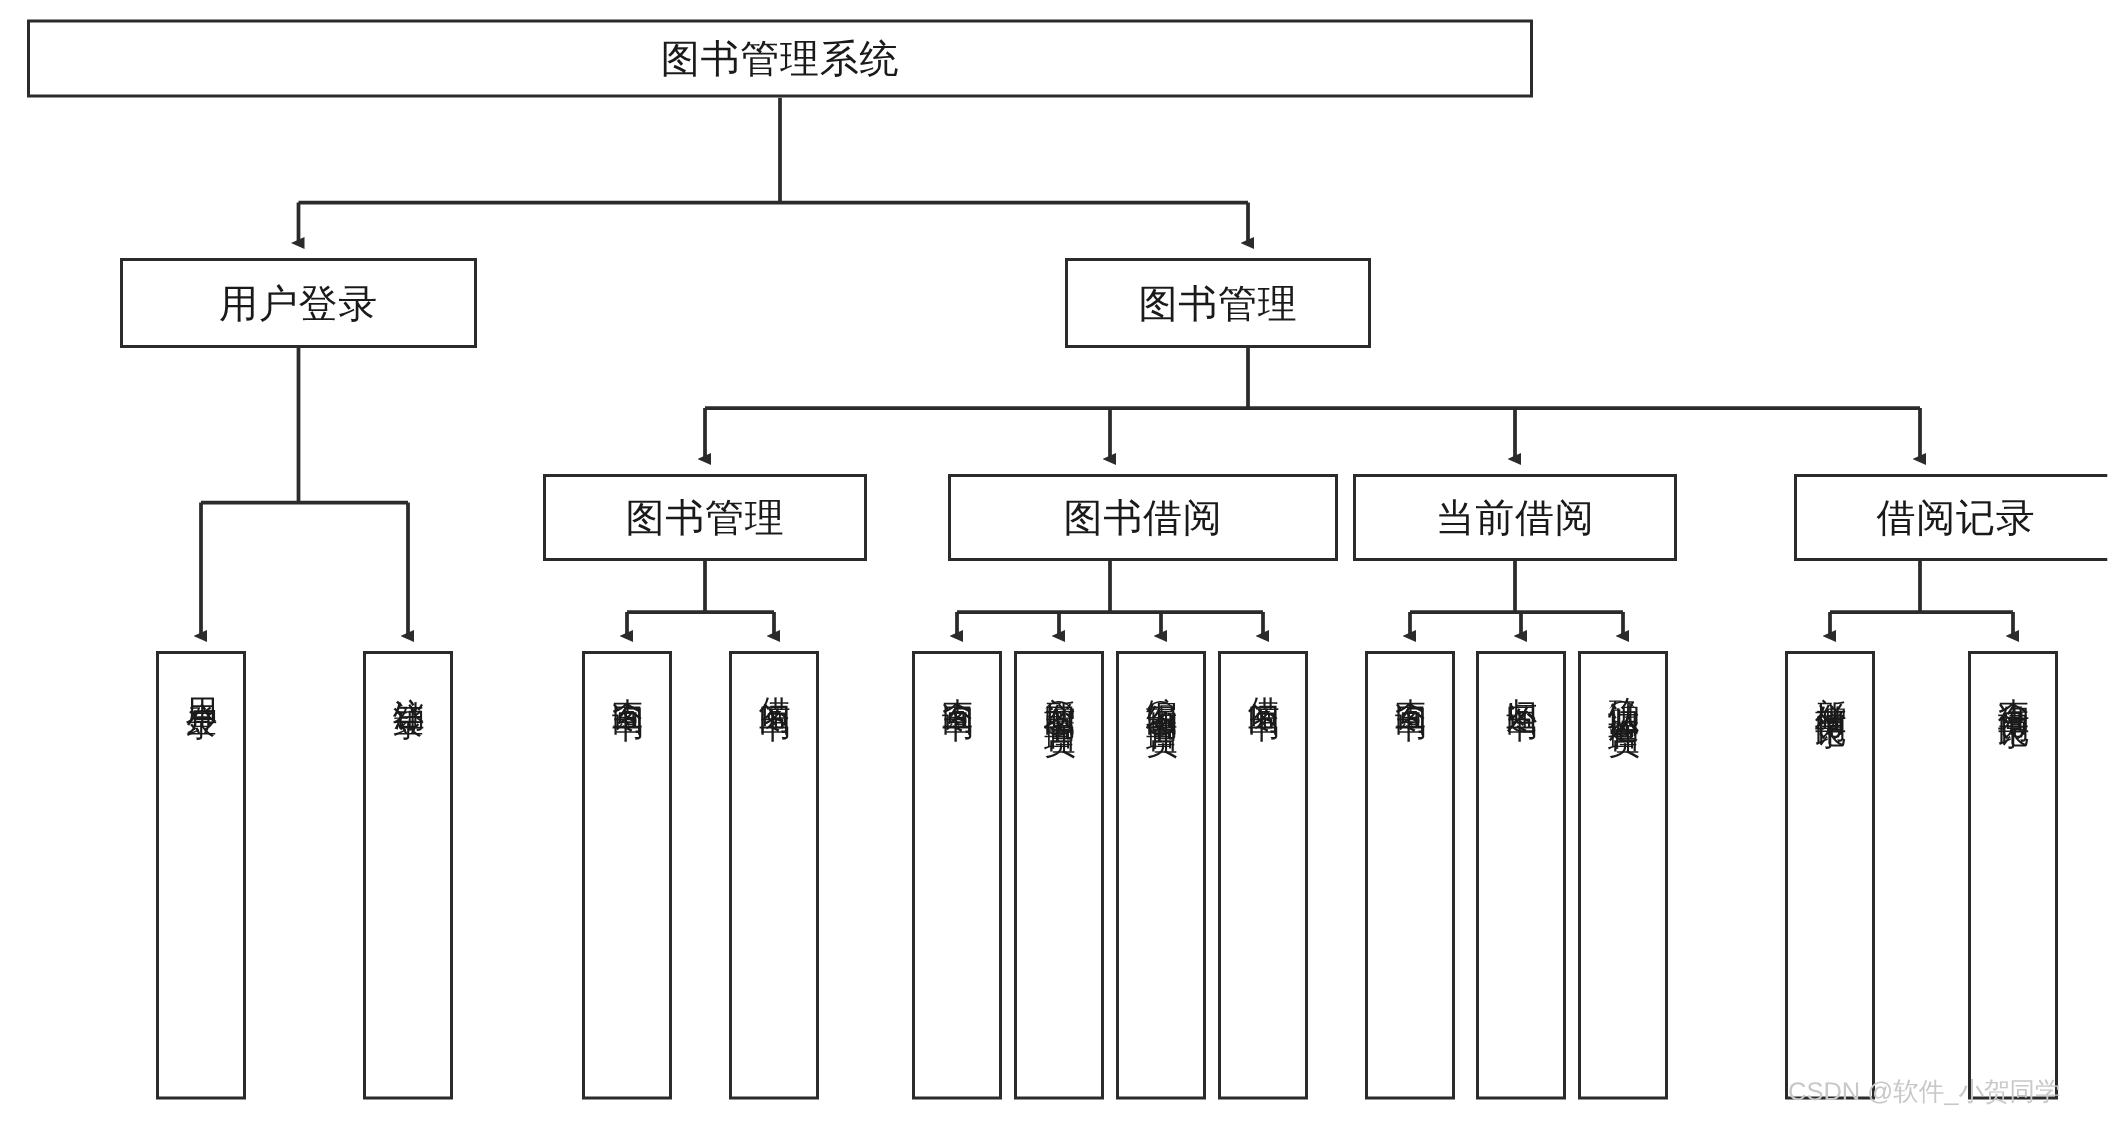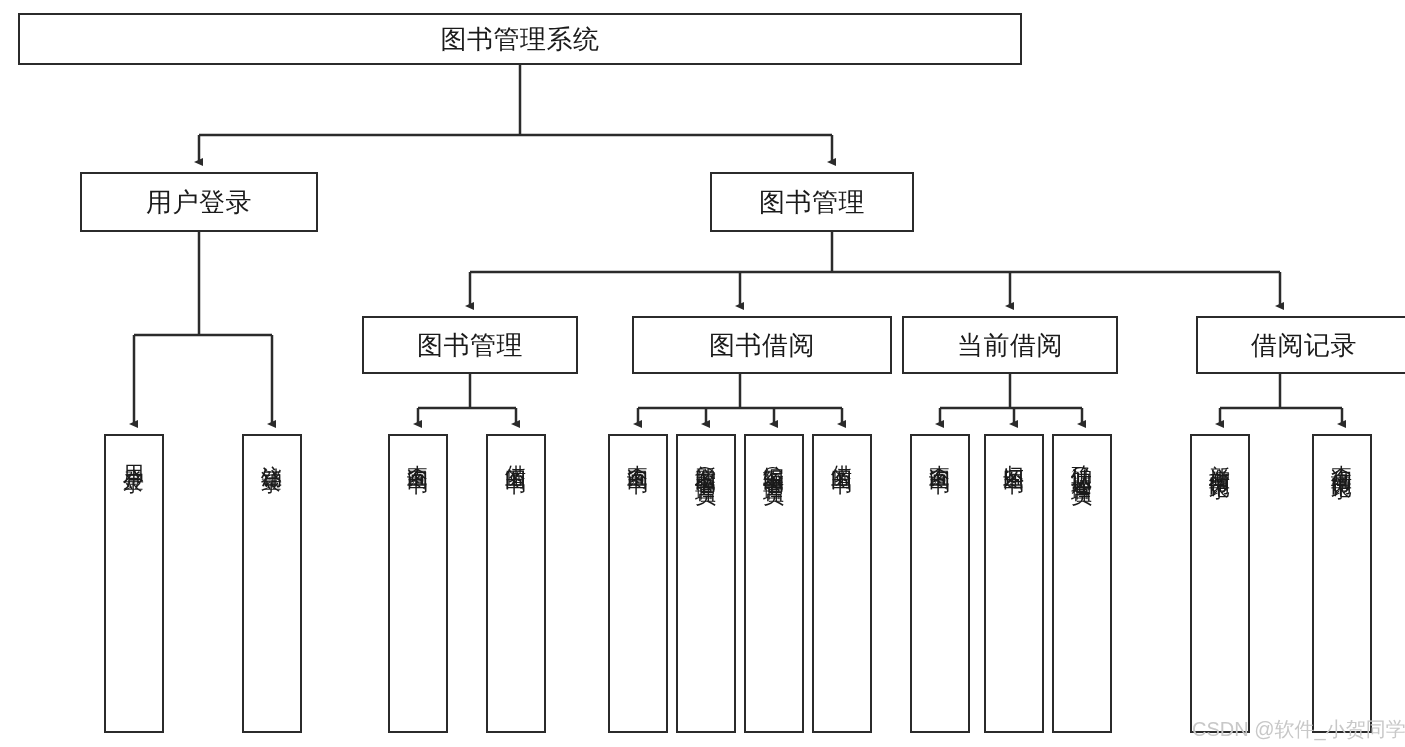--- a/index.html
+++ b/index.html
@@ -49,21 +49,21 @@
   .node-box.vertical .node-label {
     writing-mode: vertical-rl;
     text-orientation: upright;
     font-size: 21px;
     letter-spacing: 3px;
     line-height: 1;
   }
   .watermark {
     position: absolute;
     color: #c8c8c8;
-    font-size: 20px;
+    font-size: 17px;
     white-space: nowrap;
     user-select: none;
   }
 </style>
 </head>
 <body>
 
 <div id="diagram-root">
 
   <svg id="diagram-svg" viewBox="0 0 1405 747" xmlns="http://www.w3.org/2000/svg">

